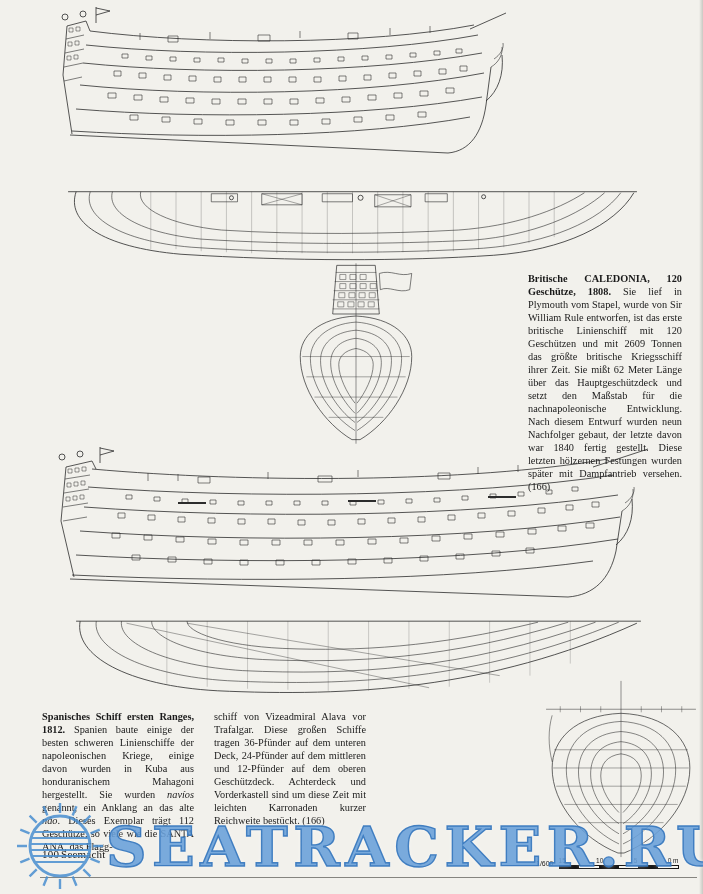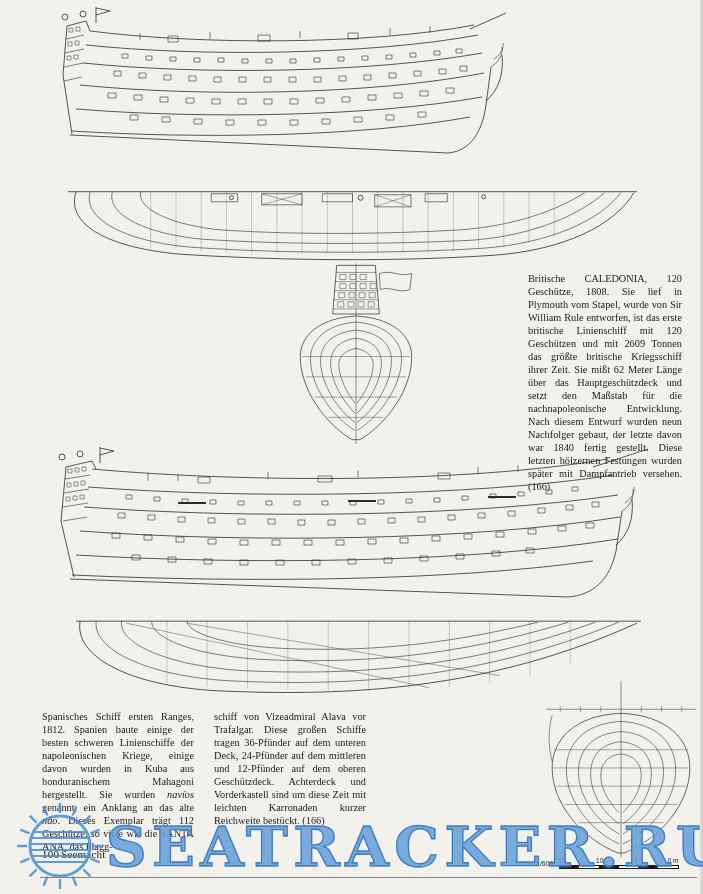--- a/index.html
+++ b/index.html
@@ -21,21 +21,21 @@
   .fig5 { left: 66px;  top: 614px; width: 585px; height: 88px;  }
   .fig6 { left: 540px; top: 678px; width: 162px; height: 184px; }
 
   .cap {
     position: absolute;
     font-size: 10.3px;
     line-height: 13px;
     text-align: justify;
     color: #1a1a1a;
   }
-  .cap b { font-weight: normal; }
+  .cap b { font-weight: bold; }
   .cap i { }
   .caption-caledonia { left: 528px; top: 272px; width: 154px; }
   .caption-spanish-1 { left: 42px;  top: 710px; width: 152px; }
   .caption-spanish-2 { left: 214px; top: 710px; width: 152px; }
 
   .watermark {
     position: absolute;
     left: 14px; top: 799px;
     width: 689px; height: 94px;
     display: flex; align-items: center;

